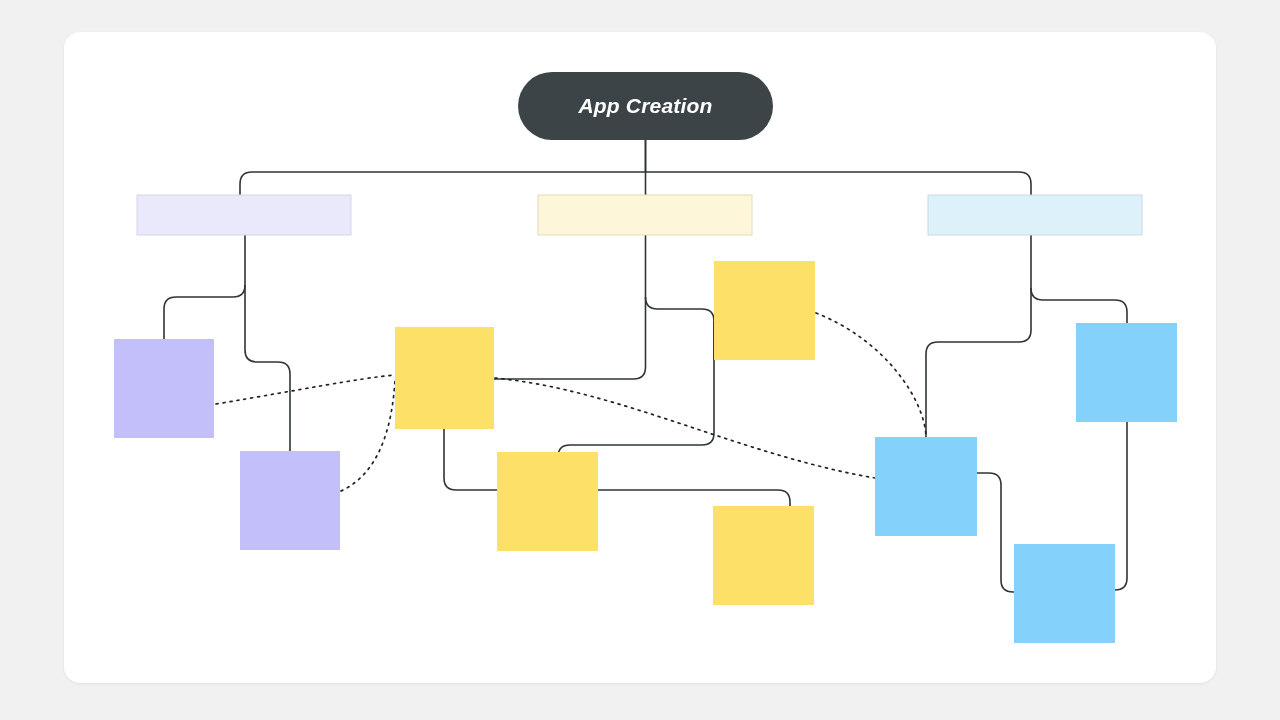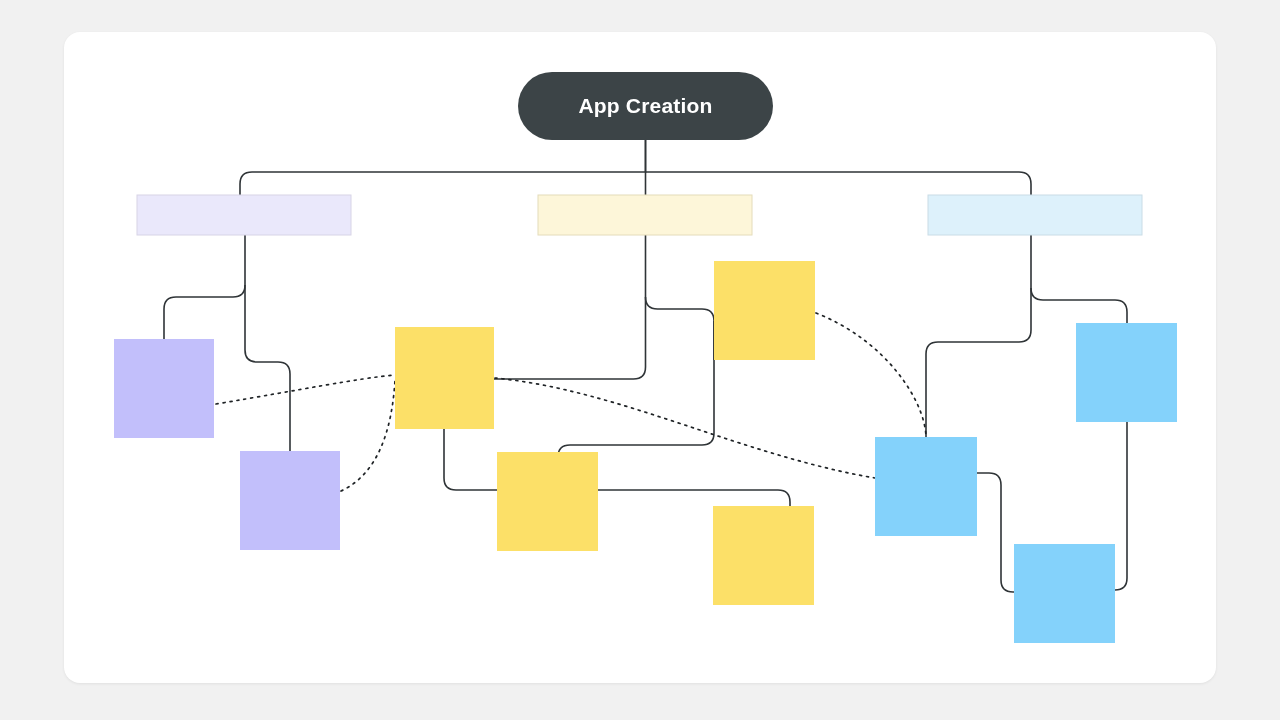--- a/index.html
+++ b/index.html
@@ -52,21 +52,21 @@
     stroke-width: 1.7;
     stroke-dasharray: 2 5;
     stroke-linecap: round;
   }
   .lane-bar { stroke-width: 1; }
   .card { stroke: none; }
 </style>
 </head>
 <body>
 
-<div id="app" style="background: rgb(241, 241, 241);">
+<div id="app" style="background: rgb(241, 241, 241); font-style: italic;">
   <div id="canvas" style="background: rgb(255, 255, 255); border-radius: 16px;"></div>
 
   <svg id="diagram" viewBox="0 0 1280 720">
     <g id="solid-edges">
         <path class="edge" d="M 645.5 140 L 645.5 163 L 645.5 172 Q 645.5 172 637 172 L 252 172 Q 240 172 240 184 L 240 195" stroke="#2f3437"></path>
         <path class="edge" d="M 645.5 140 L 645.5 195" stroke="#2f3437"></path>
         <path class="edge" d="M 645.5 172 L 1019 172 Q 1031 172 1031 184 L 1031 195" stroke="#2f3437"></path>
         <path class="edge" d="M 245 235 L 245 285 Q 245 297 233 297 L 176 297 Q 164 297 164 309 L 164 339" stroke="#2f3437"></path>
         <path class="edge" d="M 245 285 L 245 350 Q 245 362 257 362 L 278 362 Q 290 362 290 374 L 290 451" stroke="#2f3437"></path>
         <path class="edge" d="M 645.5 235 L 645.5 297 Q 645.5 309 657.5 309 L 702 309 Q 714 309 714 321 L 714 360" stroke="#2f3437"></path>

